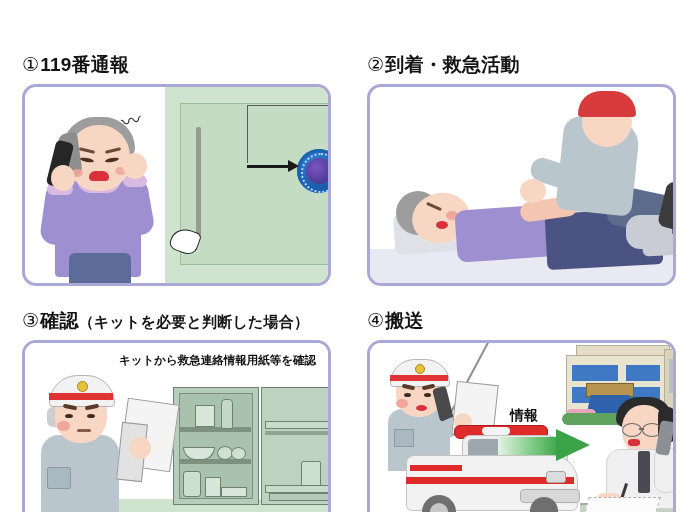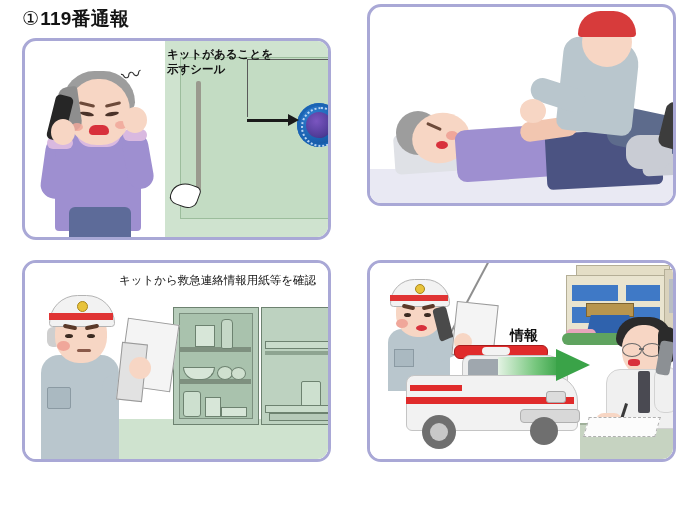--- a/index.html
+++ b/index.html
@@ -22,20 +22,21 @@
     inset: 0;
     display: grid;
     grid-template-columns: 345px 345px;
     grid-template-rows: 256px 256px;
   }
 
   .panel {
     position: relative;
     box-sizing: border-box;
     padding: 4px 14px 8px 22px;
+    margin-top: 46px;
   }
 
   .panel-heading {
     font-size: 19px;
     font-weight: bold;
     letter-spacing: 0.2px;
     line-height: 30px;
     height: 34px;
     white-space: nowrap;
     color: #141414;
@@ -360,21 +361,21 @@
   #p3 .paper1 {
     left: 98px; top: 58px; width: 50px; height: 66px;
     background: #f4f4f4; border: 1px solid #9a9a9a; transform: rotate(8deg);
   }
   #p3 .paper2 {
     left: 94px; top: 80px; width: 24px; height: 56px;
     background: #e2e2e2; border: 1px solid #9a9a9a; transform: rotate(6deg);
   }
   .caption-p3 {
     position: absolute; left: 94px; top: 10px;
-    font-size: 11.5px; font-weight: normal; line-height: 15px;
+    font-size: 11.5px; font-weight: bold; line-height: 15px;
     color: #111; white-space: nowrap; z-index: 5;
   }
 
   
   #p4 .bg4 { left: 0; top: 0; width: 339px; height: 196px; background: #ffffff; }
   #p4 .diag {
     left: 122px; top: -10px; width: 2px; height: 150px;
     background: #8f8f8f; transform: rotate(28deg); transform-origin: top left;
   }
   #p4 .hosp-body {
@@ -561,22 +562,20 @@
 
       <div class="art sticker-outer"></div>
       <div class="art sticker-ring"></div>
       <div class="art sticker-inner"></div>
 
       <div class="art leader"></div>
       <div class="art leader-v"></div>
       <div class="art arrow-to-sticker"></div>
       <div class="art arrow-head"></div>
 
-      <div class="caption-kit">キットがあることを
-示すシール</div>
 
       <div class="art squiggle">〰</div>
 
       <div class="art w-arm-l"></div>
       <div class="art w-body"></div>
       <div class="art w-skirt"></div>
       <div class="art w-arm-r"></div>
       <div class="art w-cuff-l"></div>
       <div class="art w-cuff-r"></div>
       <div class="art w-collar"></div>
@@ -592,20 +591,23 @@
       <div class="art w-mouth"></div>
       <div class="art w-phone"></div>
       <div class="art w-hand-l"></div>
       <div class="art w-hand-r"></div>
 
       <div class="bubble-tail"></div>
     </div>
   </section>
 
   <section class="panel" id="p2">
+    <div class="panel-heading">
+      <span class="num">②</span><span>到着・救急活動</span>
+    </div>
     <div class="panel-box">
 
       <div class="art floor"></div>
 
       <div class="art mat"></div>
       <div class="art pat-hair"></div>
       <div class="art pat-head"></div>
       <div class="art pat-brow"></div>
       <div class="art pat-cheek"></div>
       <div class="art pat-mouth"></div>
@@ -620,20 +622,23 @@
       <div class="art medic-torso"></div>
       <div class="art medic-arm"></div>
       <div class="art medic-hand"></div>
       <div class="art medic-head"></div>
       <div class="art medic-hair"></div>
       <div class="art medic-band"></div>
     </div>
   </section>
 
   <section class="panel" id="p3">
+    <div class="panel-heading">
+      <span class="num">③</span><span>確認</span><span class="paren">（キットを必要と判断した場合）</span>
+    </div>
     <div class="panel-box">
 
       <div class="art room"></div>
       <div class="art floor-green"></div>
 
       <div class="caption-p3">キットから救急連絡情報用紙等を確認</div>
 
       <div class="art cab-left"></div>
       <div class="art cab-left-in"></div>
       <div class="art shelf1"></div>
@@ -668,20 +673,23 @@
       <div class="art m-cheek"></div>
       <div class="art m-mouth"></div>
       <div class="art m-arm"></div>
       <div class="art paper1"></div>
       <div class="art paper2"></div>
       <div class="art m-hand"></div>
     </div>
   </section>
 
   <section class="panel" id="p4">
+    <div class="panel-heading">
+      <span class="num">④</span><span>搬送</span>
+    </div>
     <div class="panel-box">
 
       <div class="art bg4"></div>
       <div class="art diag"></div>
 
       <div class="art hosp-top"></div>
       <div class="art hosp-body"></div>
       <div class="art hosp-win1"></div>
       <div class="art hosp-win2"></div>
       <div class="art hosp-win3"></div>

